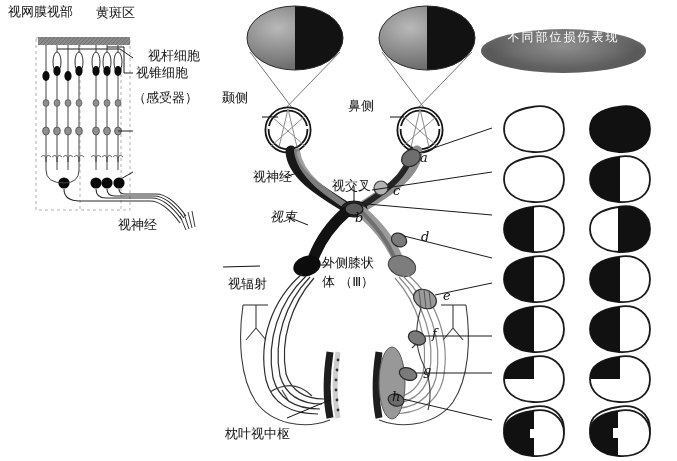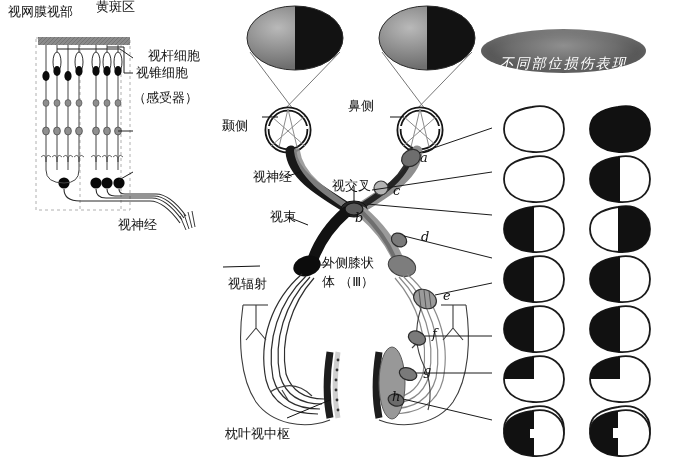--- a/index.html
+++ b/index.html
@@ -5,24 +5,24 @@
   html,body{margin:0;padding:0;background:#fff;}
   body{width:677px;height:461px;overflow:hidden;
        font-family:"DejaVu Sans","Liberation Sans",sans-serif;color:#111;}
   #stage{position:relative;width:677px;height:461px;background:#ffffff;}
   .abs{position:absolute;}
   .lbl{position:absolute;font-size:13px;line-height:1.15;color:#111;white-space:pre;
        font-family:"DejaVu Sans","Liberation Sans",sans-serif;}
   .italic-lbl{position:absolute;font-size:13px;font-style:italic;
        font-family:"DejaVu Serif","Liberation Serif",serif;color:#111;}
   svg{display:block;position:absolute;left:0;top:0;}
-  .banner{position:absolute;display:flex;align-items:flex-end;justify-content:center;
-          border-radius:50%;color:#fff;font-size:14px;letter-spacing:2px;
+  .banner{position:absolute;display:flex;align-items:flex-start;justify-content:center;
+          border-radius:50%;color:#fff;font-size:12px;letter-spacing:2px;
           background:radial-gradient(ellipse at 50% 38%, #8f8f8f 0%, #6d6d6d 45%, #4a4a4a 78%, #3a3a3a 100%);
-          box-shadow:inset 0 0 10px rgba(255,255,255,.15);font-style:italic;}
+          box-shadow:inset 0 0 10px rgba(255,255,255,.15);}
 </style>
 </head>
 <body>
 
 <div id="stage">
 
   <svg width="677" height="461" viewBox="0 0 677 461">
     <defs>
       <linearGradient id="eyeGradL" x1="0" y1="0" x2="1" y2="0">
         <stop offset="0%" stop-color="#9d9d9d"></stop>
@@ -415,32 +415,32 @@
         </g>
       </g>
     </svg>
   </div>
 
   <div class="banner" style="left:481px;top:29px;width:165px;height:44px;">
     <span>不同部位损伤表现</span>
   </div>
 
   <div class="lbl" style="left:8px;top:5px;">视网膜视部</div>
-  <div class="lbl" style="left:96px;top:0;">黄斑区</div>
+  <div class="lbl" style="left:96px;top:6px;">黄斑区</div>
 
   <div class="lbl" style="left:148px;top:49px;">视杆细胞</div>
   <div class="lbl" style="left:136px;top:66px;text-align:center;">视锥细胞</div>
   <div class="lbl" style="left:133px;top:91px;">（感受器）</div>
   <div class="lbl" style="left:118px;top:218px;">视神经</div>
 
-  <div class="lbl" style="left:222px;top:119px;">颞侧</div>
+  <div class="lbl" style="left:222px;top:91px;">颞侧</div>
   <div class="lbl" style="left:348px;top:99px;">鼻侧</div>
   <div class="lbl" style="left:253px;top:170px;">视神经</div>
   <div class="lbl" style="left:332px;top:179px;">视交叉</div>
-  <div class="lbl" style="left:270px;top:210px;">视束</div>
+  <div class="lbl" style="left:270px;top:210px;font-style:italic;">视束</div>
   <div class="lbl" style="left:322px;top:256px;">外侧膝状</div>
   <div class="lbl" style="left:322px;top:275px;">体 （Ⅲ）</div>
   <div class="lbl" style="left:228px;top:277px;">视辐射</div>
   <div class="lbl" style="left:225px;top:427px;">枕叶视中枢</div>
 
   <div class="italic-lbl" style="left:420px;top:150px;">a</div>
   <div class="italic-lbl" style="left:355px;top:210px;">b</div>
   <div class="italic-lbl" style="left:393px;top:183px;">c</div>
   <div class="italic-lbl" style="left:421px;top:229px;">d</div>
   <div class="italic-lbl" style="left:443px;top:288px;">e</div>

